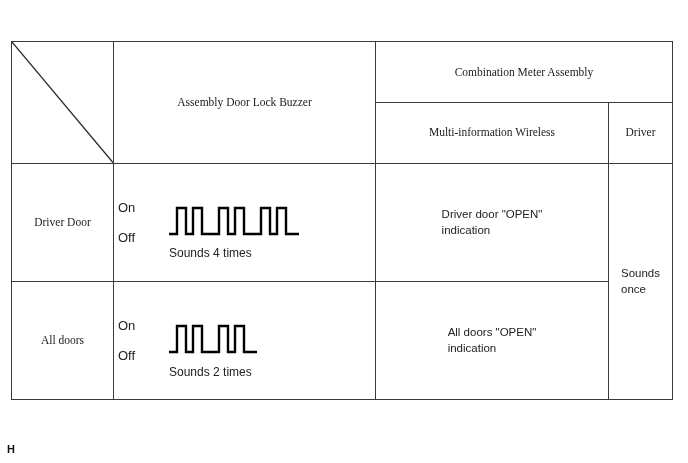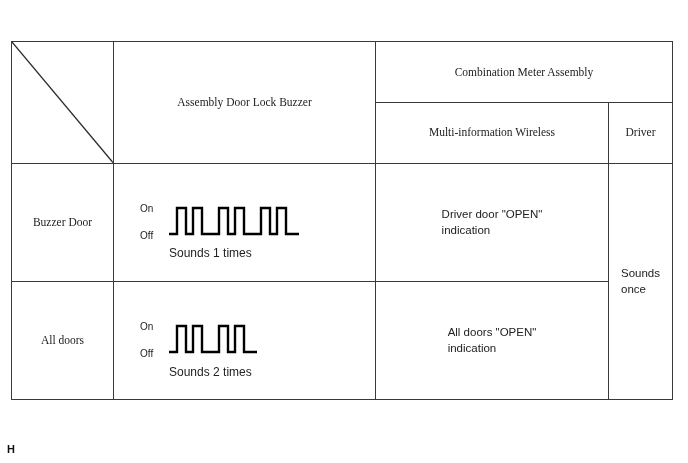--- a/index.html
+++ b/index.html
@@ -89,24 +89,24 @@
     height: 100%;
   }
   .wave-wrap {
     position: relative;
     width: 100%;
     height: 100%;
     display: block;
   }
   .wave-labels {
     position: absolute;
-    left: 26px;
+    left: 4px;
     top: 50%;
     transform: translateY(-50%);
-    font-size: 10px;
+    font-size: 13px;
     line-height: 1.0;
   }
   .wave-label-on { display: block; margin-bottom: 17px; }
   .wave-label-off { display: block; }
   .wave-svg {
     position: absolute;
     left: 55px;
     top: 50%;
     transform: translateY(-50%);
   }
@@ -152,32 +152,32 @@
         <td rowspan="2" class="cell-center cell-pad">Assembly Door Lock Buzzer</td>
         <td colspan="2" class="cell-center cell-pad">Combination Meter Assembly</td>
       </tr>
 
       <tr>
         <td class="cell-center cell-pad">Multi-information Wireless</td>
         <td class="cell-center cell-pad">Driver</td>
       </tr>
 
       <tr>
-        <td class="cell-center cell-pad">Buzzer Door</td>
+        <td class="cell-center cell-pad">Driver Door</td>
         <td>
           <div class="wave-cell">
             <div class="wave-wrap">
               <div class="wave-labels">
                 <span class="wave-label-on">On</span>
                 <span class="wave-label-off">Off</span>
               </div>
               <svg class="wave-svg" width="165" height="36" viewBox="0 0 165 36">
                 <polyline id="wave-0" fill="none" stroke="#000000" stroke-width="2.4" stroke-linejoin="miter" stroke-linecap="butt" points="0,30 8,30 8,4 17,4 17,30 24,30 24,4 33,4 33,30 50,30 50,4 59,4 59,30 66,30 66,4 75,4 75,30 92,30 92,4 101,4 101,30 108,30 108,4 117,4 117,30 130,30"></polyline>
               </svg>
-              <div class="wave-caption">Sounds 1 times</div>
+              <div class="wave-caption">Sounds 4 times</div>
             </div>
           </div>
         </td>
         <td class="cell-pad">
           <div class="block-center">
             <div class="block-inner">Driver door "OPEN"
 indication</div>
           </div>
         </td>
         <td rowspan="2" class="cell-pad">

